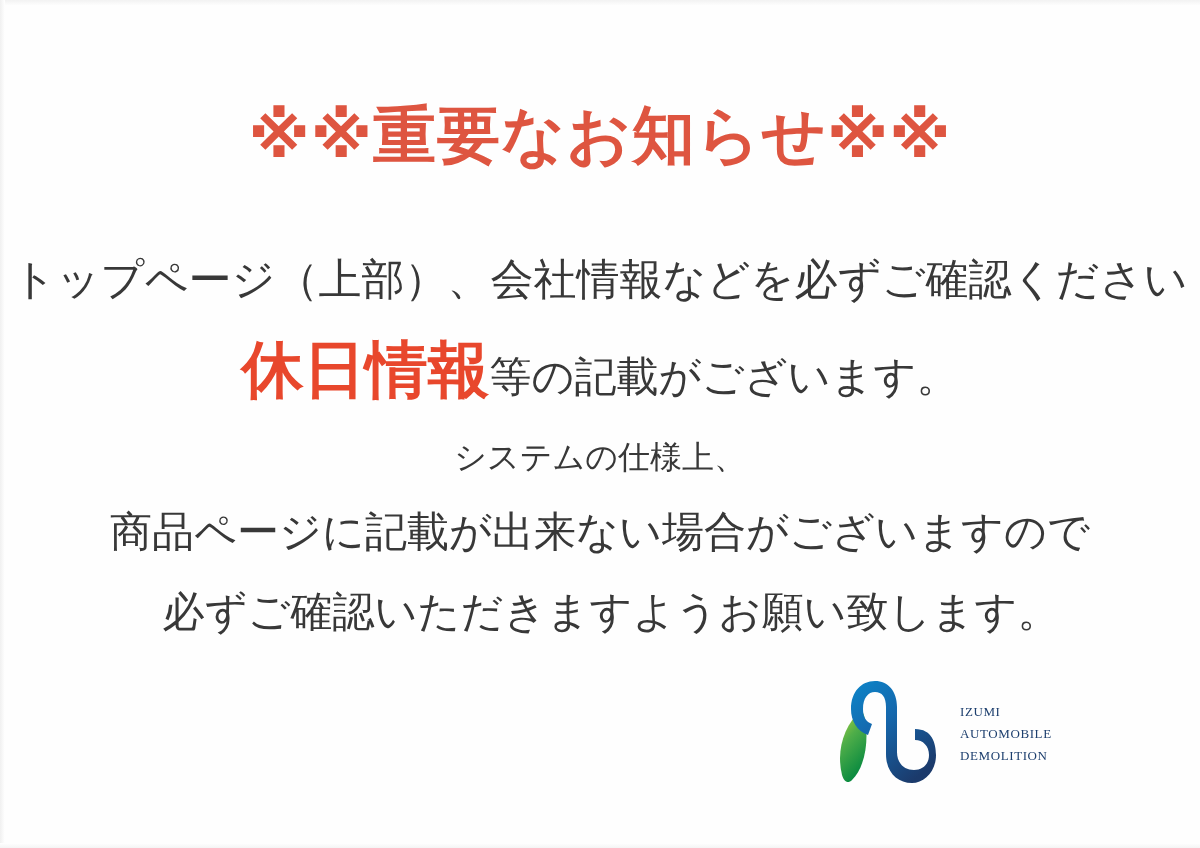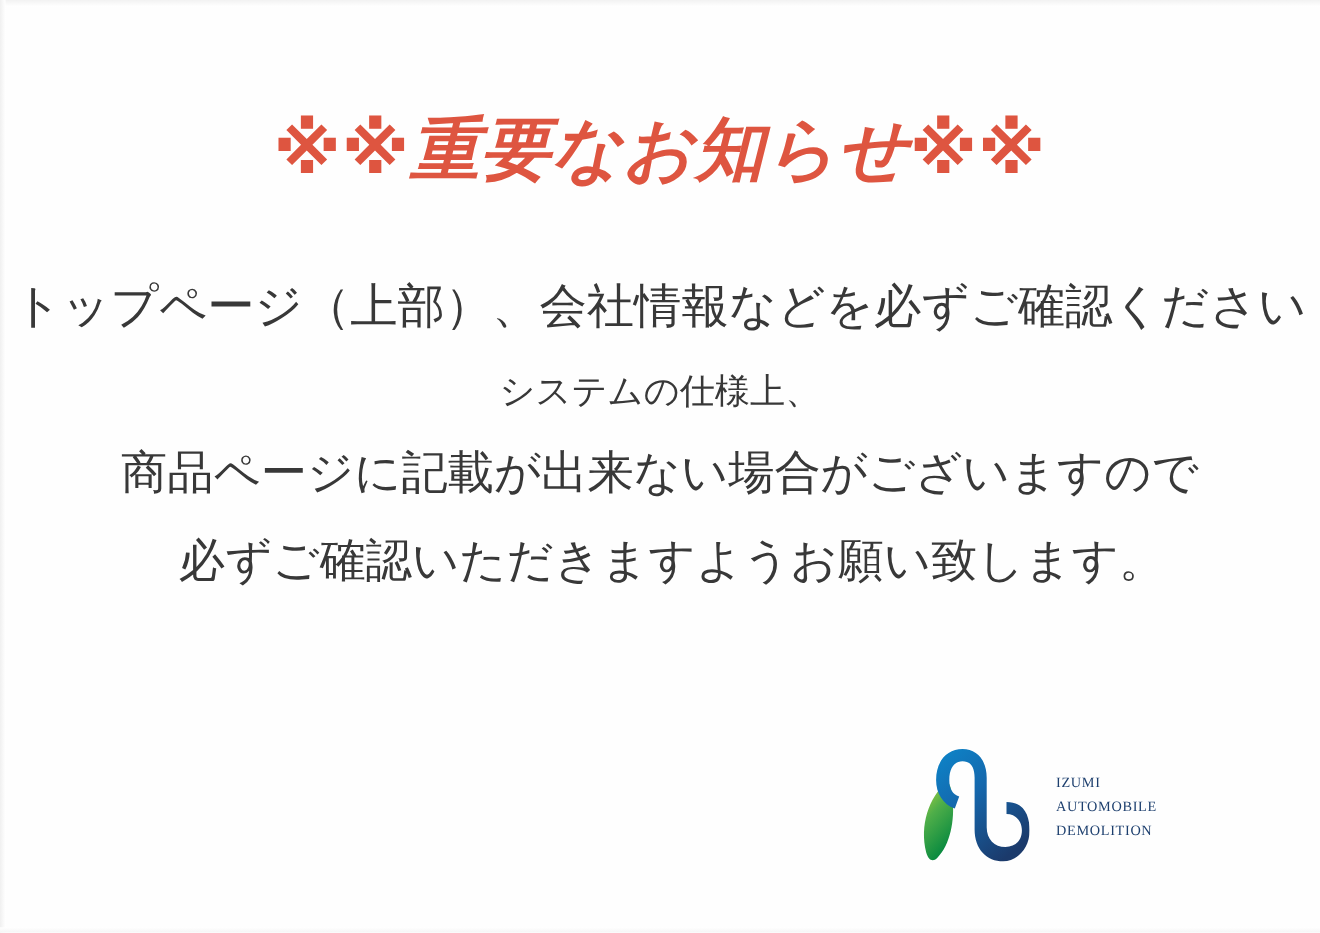--- a/index.html
+++ b/index.html
@@ -43,21 +43,20 @@
     top: 104px;
     width: 1200px;
     text-align: center;
     color: #de5540;
     font-family: "DejaVu Sans", sans-serif;
     font-weight: bold;
     font-size: 63px;
     letter-spacing: 1px;
     line-height: 1.0;
     white-space: nowrap;
-    font-style: italic;
   }
 
   
   .body-block {
     position: absolute;
     left: 0;
     top: 258px;
     width: 1200px;
     text-align: center;
     color: #383838;
@@ -150,20 +149,23 @@
   <div class="scan-edge-top"></div>
   <div class="scan-edge-left"></div>
   <div class="scan-edge-bottom"></div>
 
   <div class="notice-title">※※重要なお知らせ※※</div>
 
   <div class="body-block">
 
     <div class="body-line line-1">トップページ（上部）、会社情報などを必ずご確認ください</div>
 
+    <div class="body-line line-2">
+      <span class="kyujitsu">休日情報</span><span class="tail">等の記載がございます。</span>
+    </div>
 
     <div class="body-line line-3">システムの仕様上、</div>
 
     <div class="body-line line-4">商品ページに記載が出来ない場合がございますので</div>
 
     <div class="body-line line-5">必ずご確認いただきますようお願い致します。</div>
   </div>
 
   <div class="logo">
     <svg class="logo-mark" viewBox="0 0 108 112">

